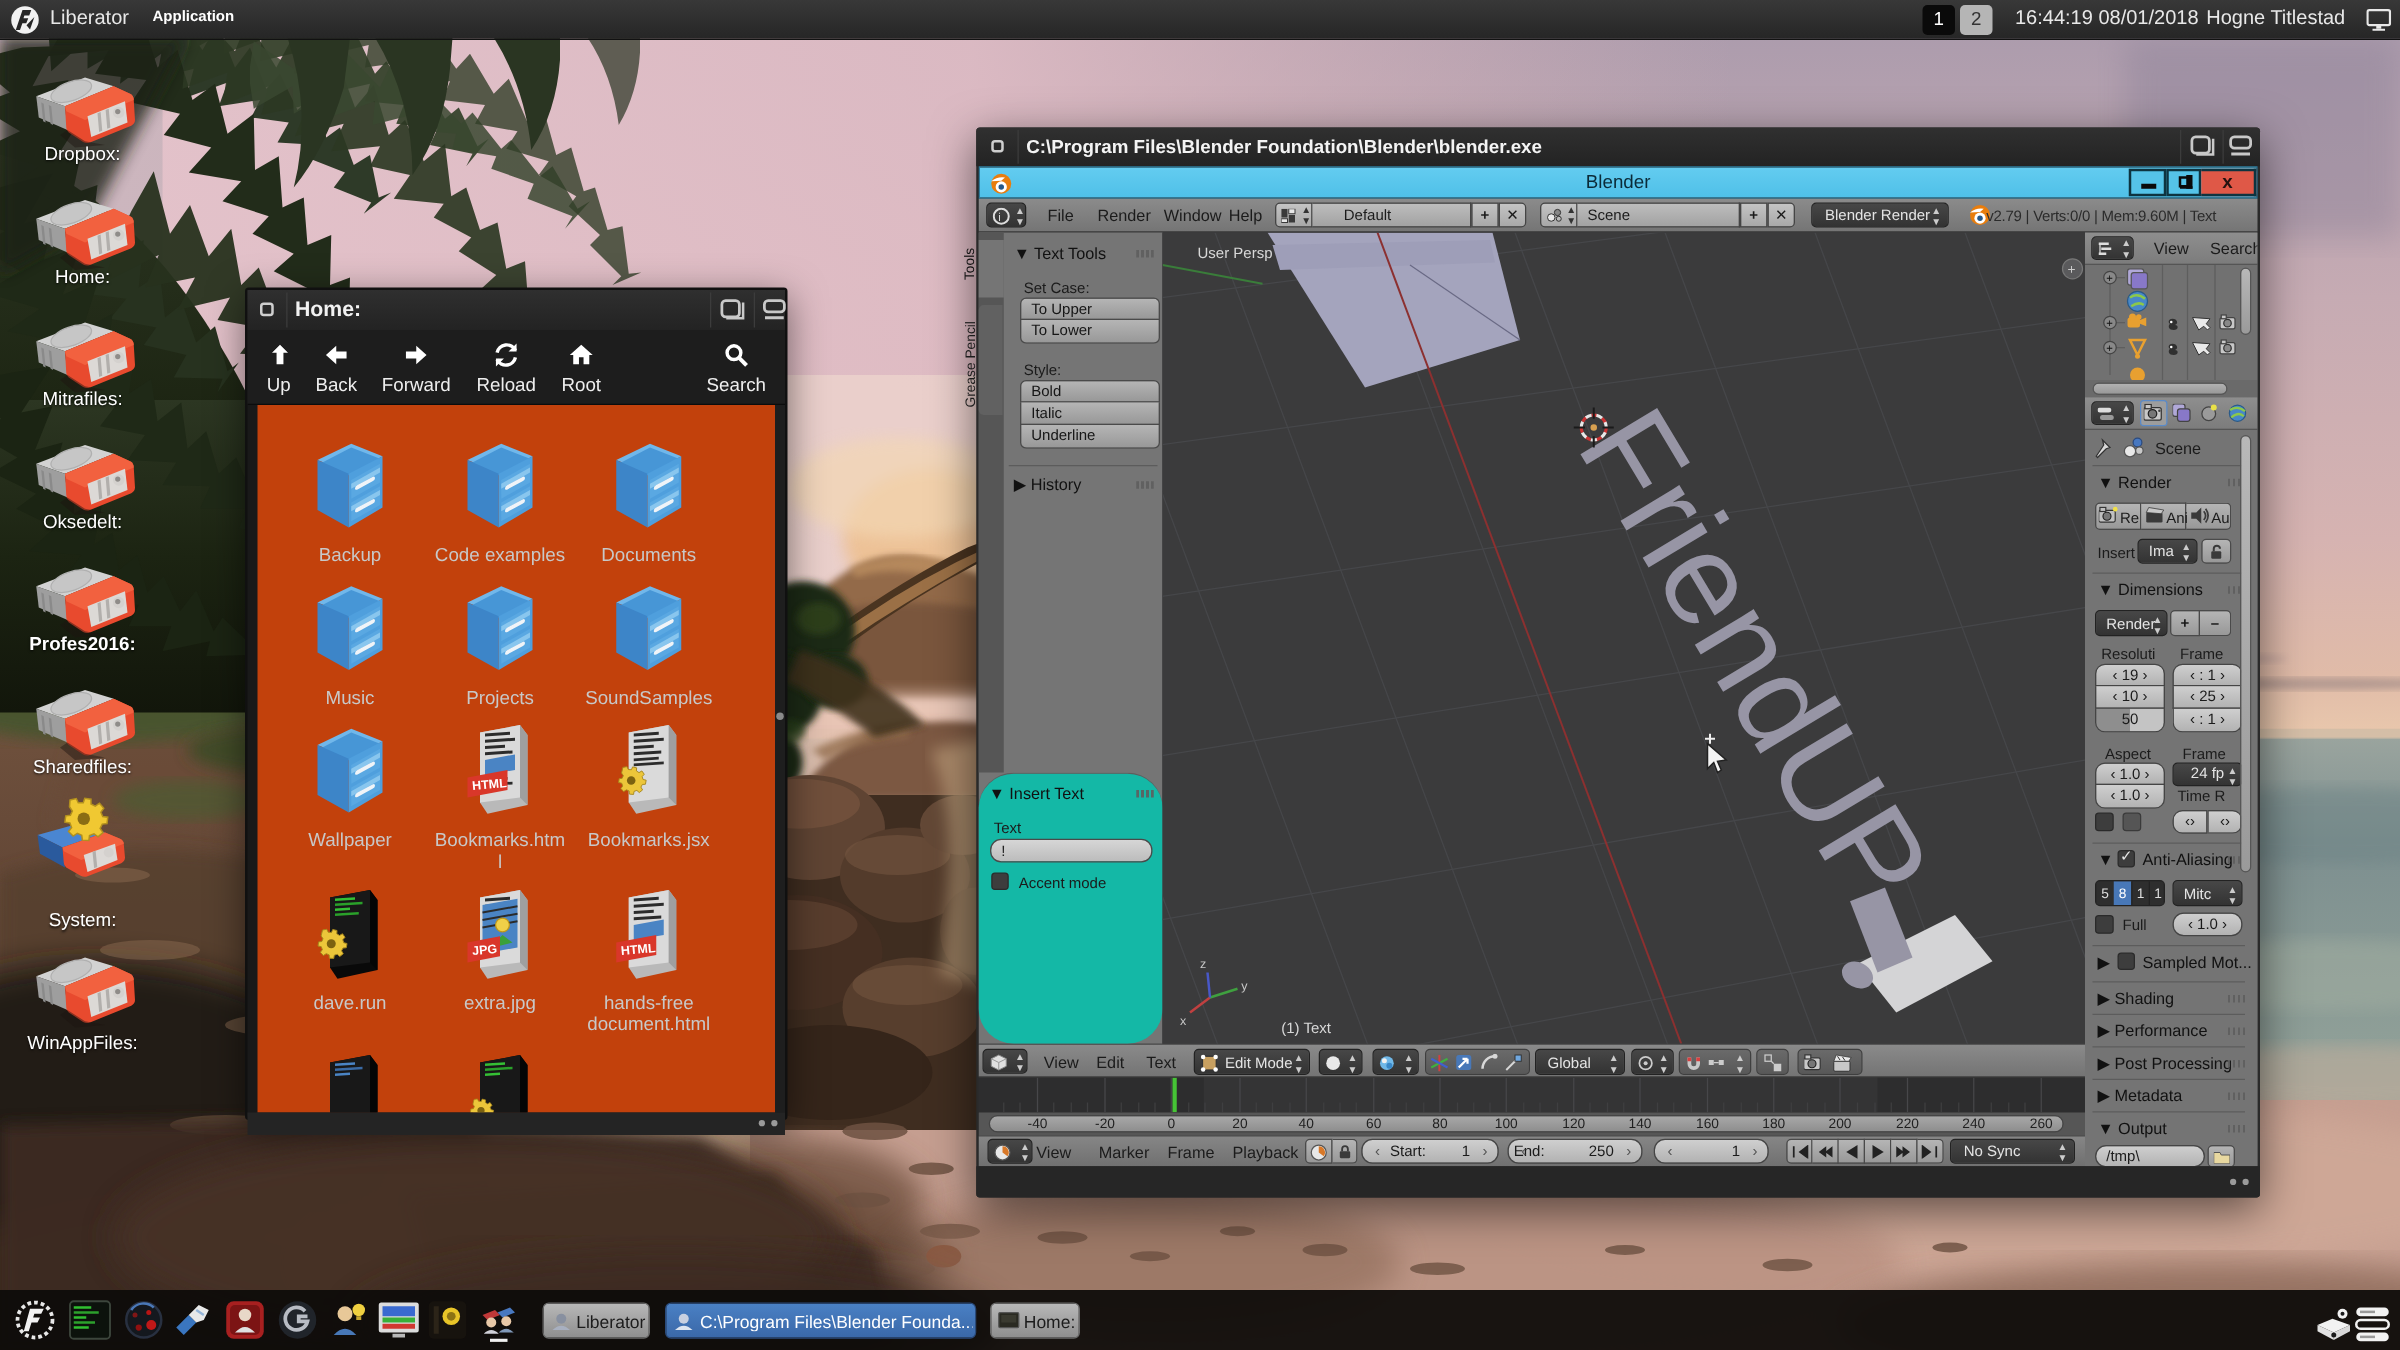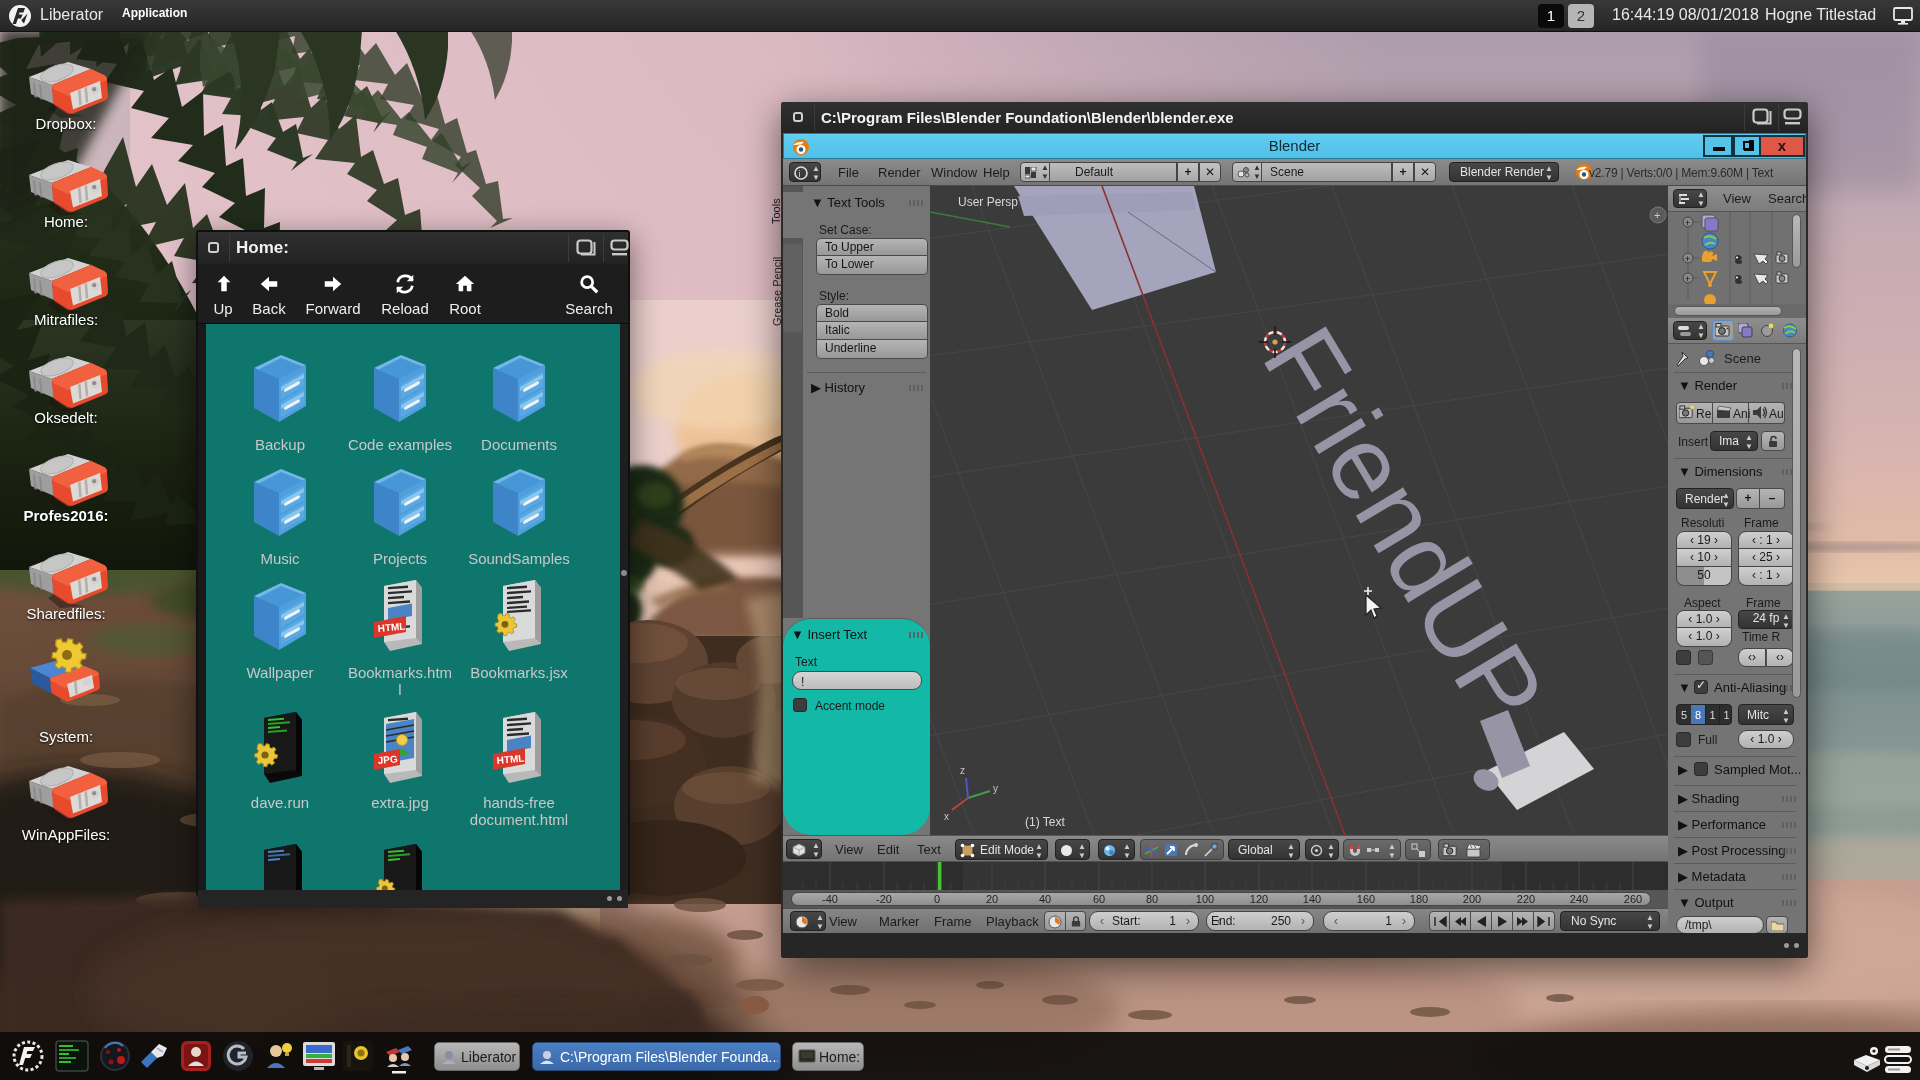--- a/index.html
+++ b/index.html
@@ -1024,21 +1024,21 @@
           <path d="M 2 12 L 12 3 L 22 12 L 19 12 L 19 20 L 14 20 L 14 14 L 10 14 L 10 20 L 5 20 L 5 12 Z" fill="#fff"></path>
         </svg>
     <div class="tbl" style="left:232px;">Root</div>
     <svg class="abs" style="left:380px;top:9px" width="22" height="22" viewBox="0 0 24 24">
           <circle cx="10" cy="10" r="6" fill="none" stroke="#fff" stroke-width="3"></circle>
           <path d="M 14.5 14.5 L 21 21" stroke="#fff" stroke-width="3.5"></path>
         </svg>
     <div class="tbl" style="left:356px;">Search</div>
   </div>
 
-  <div class="abs" style="left:8px;top:92px;width:414px;height:566px;background:#0f766e;overflow:hidden;">
+  <div class="abs" style="left:8px;top:92px;width:414px;height:566px;background:#c2410c;overflow:hidden;">
     <style>.flabel{position:absolute;width:130px;text-align:center;color:#c8c8c8;font-size:15px;line-height:17px;}</style>
 
     <svg class="abs" style="left:42px;top:28px" width="64" height="76" viewBox="0 0 64 76">
           <use href="#cabinet"></use>
         </svg>
     <div class="flabel" style="left:9px;top:112px;">Backup</div>
     <svg class="abs" style="left:162px;top:28px" width="64" height="76" viewBox="0 0 64 76">
           <use href="#cabinet"></use>
         </svg>
     <div class="flabel" style="left:129px;top:112px;">Code examples</div>

